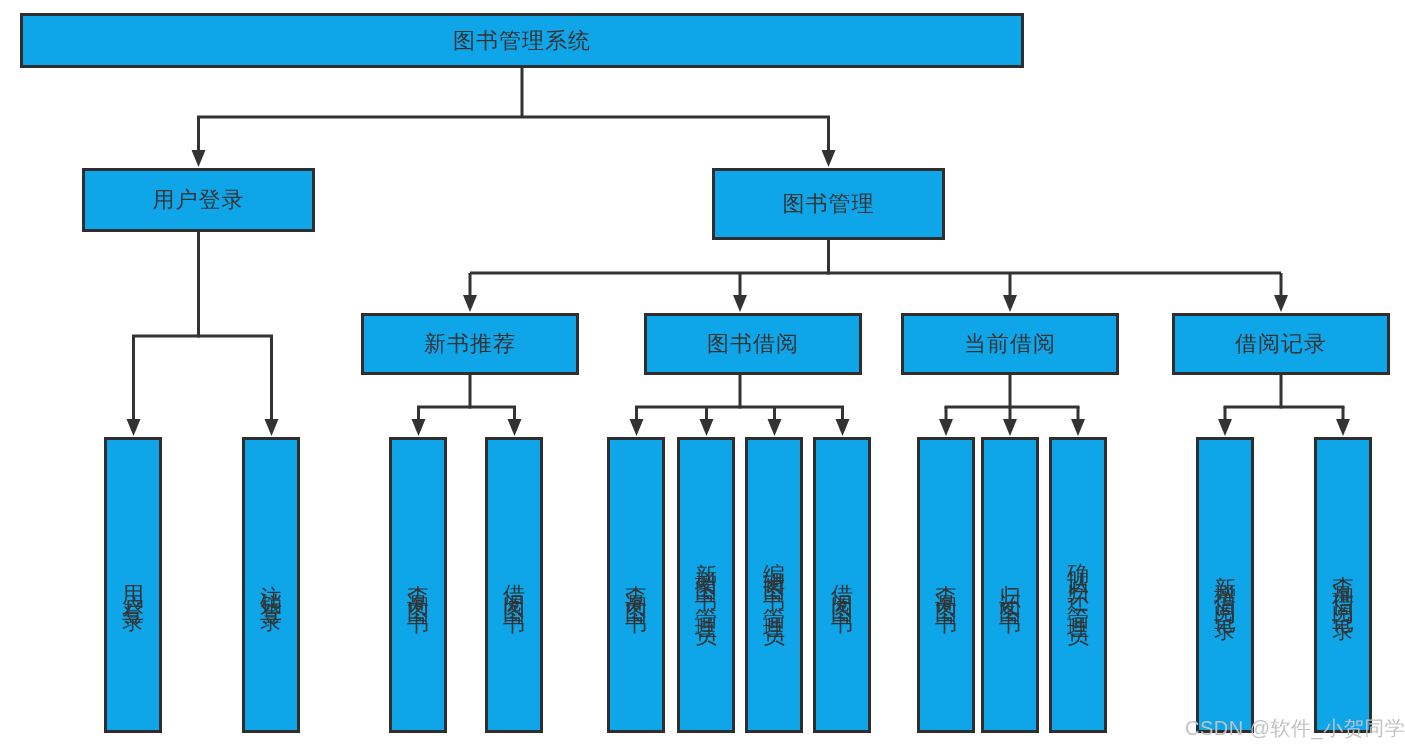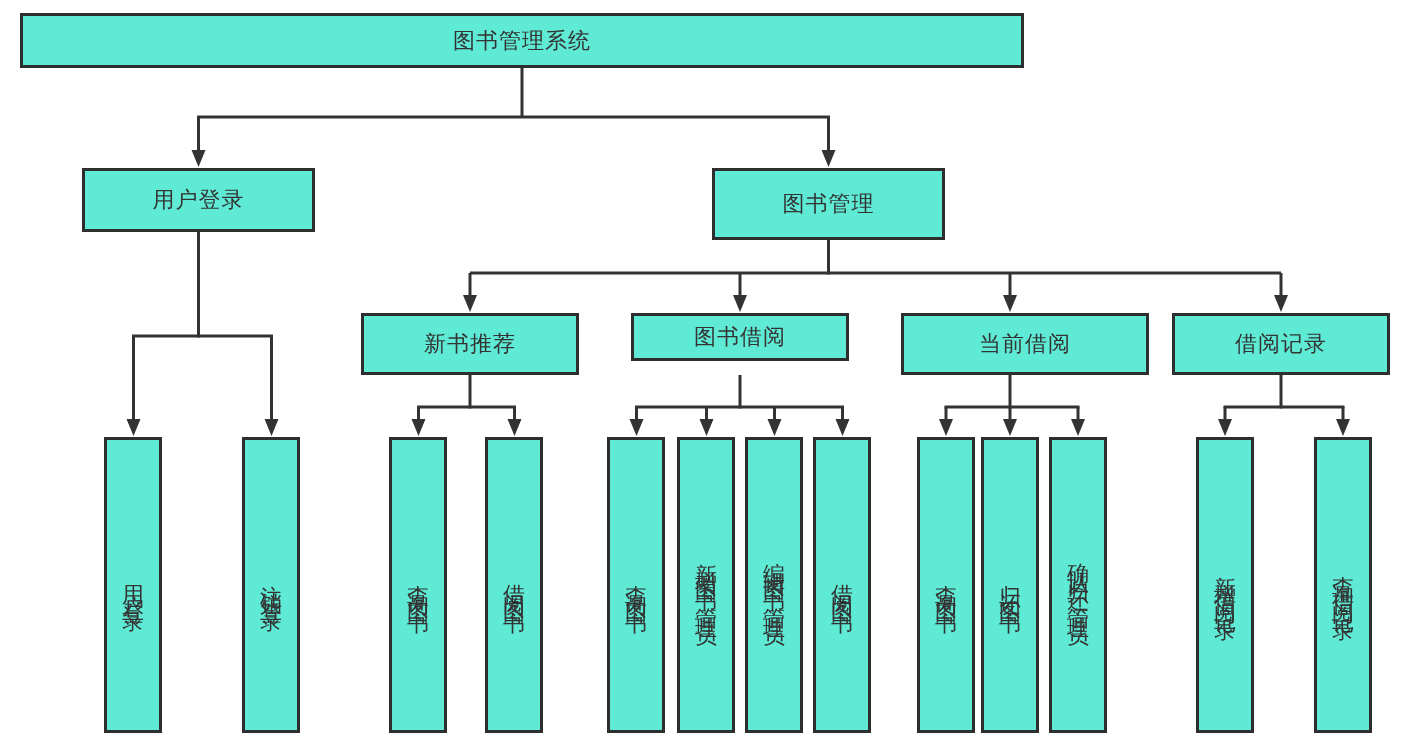--- a/index.html
+++ b/index.html
@@ -19,21 +19,21 @@
   }
   .connectors {
     position: absolute;
     left: 0; top: 0;
     width: 1405px; height: 747px;
   }
   .node {
     position: absolute;
     box-sizing: border-box;
     border: 3px solid #2e2e2e;
-    background: #5eead4;
+    background: #0ea5e9;
     display: flex;
     align-items: center;
     justify-content: center;
     color: #333333;
   }
   .node.h {
     font-size: 22px;
     letter-spacing: 1px;
   }
   .node.v {
@@ -144,24 +144,24 @@
   <div class="node h" style="left:82px; top:168px; width:233px; height:64px;">
     <span>用户登录</span>
   </div>
   <div class="node h" style="left:712px; top:168px; width:233px; height:72px;">
     <span>图书管理</span>
   </div>
 
   <div class="node h" style="left:361px; top:313px; width:218px; height:62px;text-align:center;">
     <span>新书推荐</span>
   </div>
-  <div class="node h" style="left:631px; top:313px; width:218px; height:48px;">
+  <div class="node h" style="left:644px; top:313px; width:218px; height:62px;">
     <span>图书借阅</span>
   </div>
-  <div class="node h" style="left:901px; top:313px; width:248px; height:62px;">
+  <div class="node h" style="left:901px; top:313px; width:218px; height:62px;">
     <span>当前借阅</span>
   </div>
   <div class="node h" style="left:1172px; top:313px; width:218px; height:62px;">
     <span>借阅记录</span>
   </div>
 
   <div class="node v" style="left:104px;">
     <span class="vtext">用户登录</span>
   </div>
   <div class="node v" style="left:242px;">
@@ -198,14 +198,15 @@
     <span class="vtext">确认归还（管理员）</span>
   </div>
 
   <div class="node v" style="left:1196px;">
     <span class="vtext">新增借阅记录</span>
   </div>
   <div class="node v" style="left:1314px;">
     <span class="vtext">查询借阅记录</span>
   </div>
 
+  <div class="watermark">CSDN @软件_小贺同学</div>
 
 </div>
 
 </body></html>

